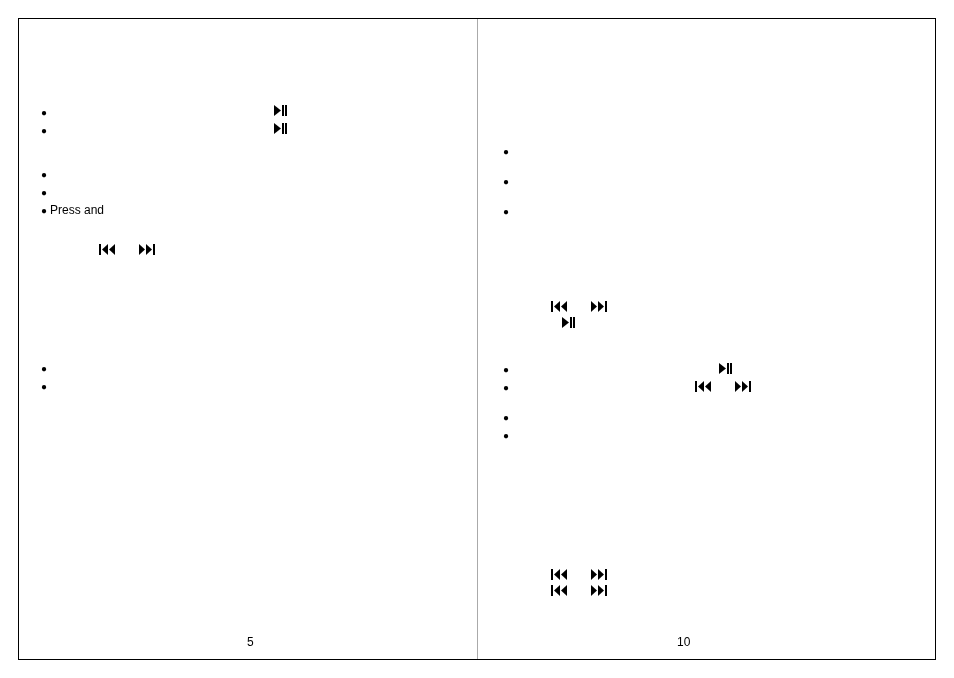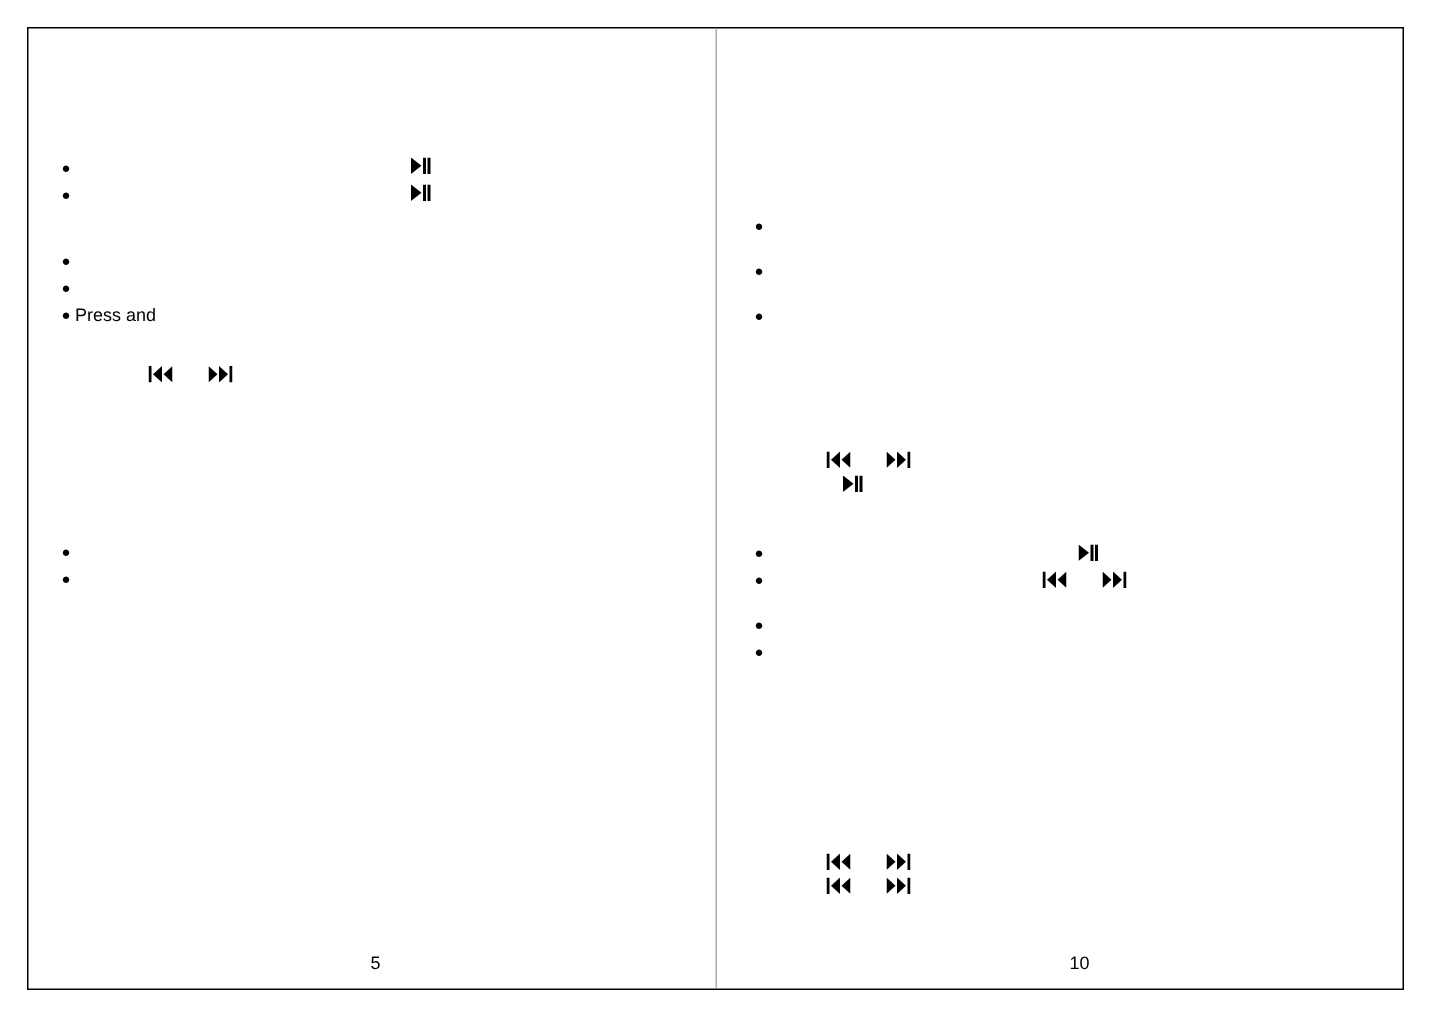--- a/index.html
+++ b/index.html
@@ -176,16 +176,16 @@
         </svg>
     </span>
     <span class="abs icon" style="left:572px; top:566px;">
       <svg width="16" height="11" viewBox="0 0 16 11">
           <path d="M0 0 L6 5.5 L0 11 Z" fill="#000"></path>
           <path d="M7 0 L13 5.5 L7 11 Z" fill="#000"></path>
           <rect x="14" y="0" width="2" height="11" fill="#000"></rect>
         </svg>
     </span>
 
-    <span class="pgnum" style="left:694px;">10</span>
+    <span class="pgnum" style="left:658px;">10</span>
 
   </div>
 </div>
 
 </body></html>

